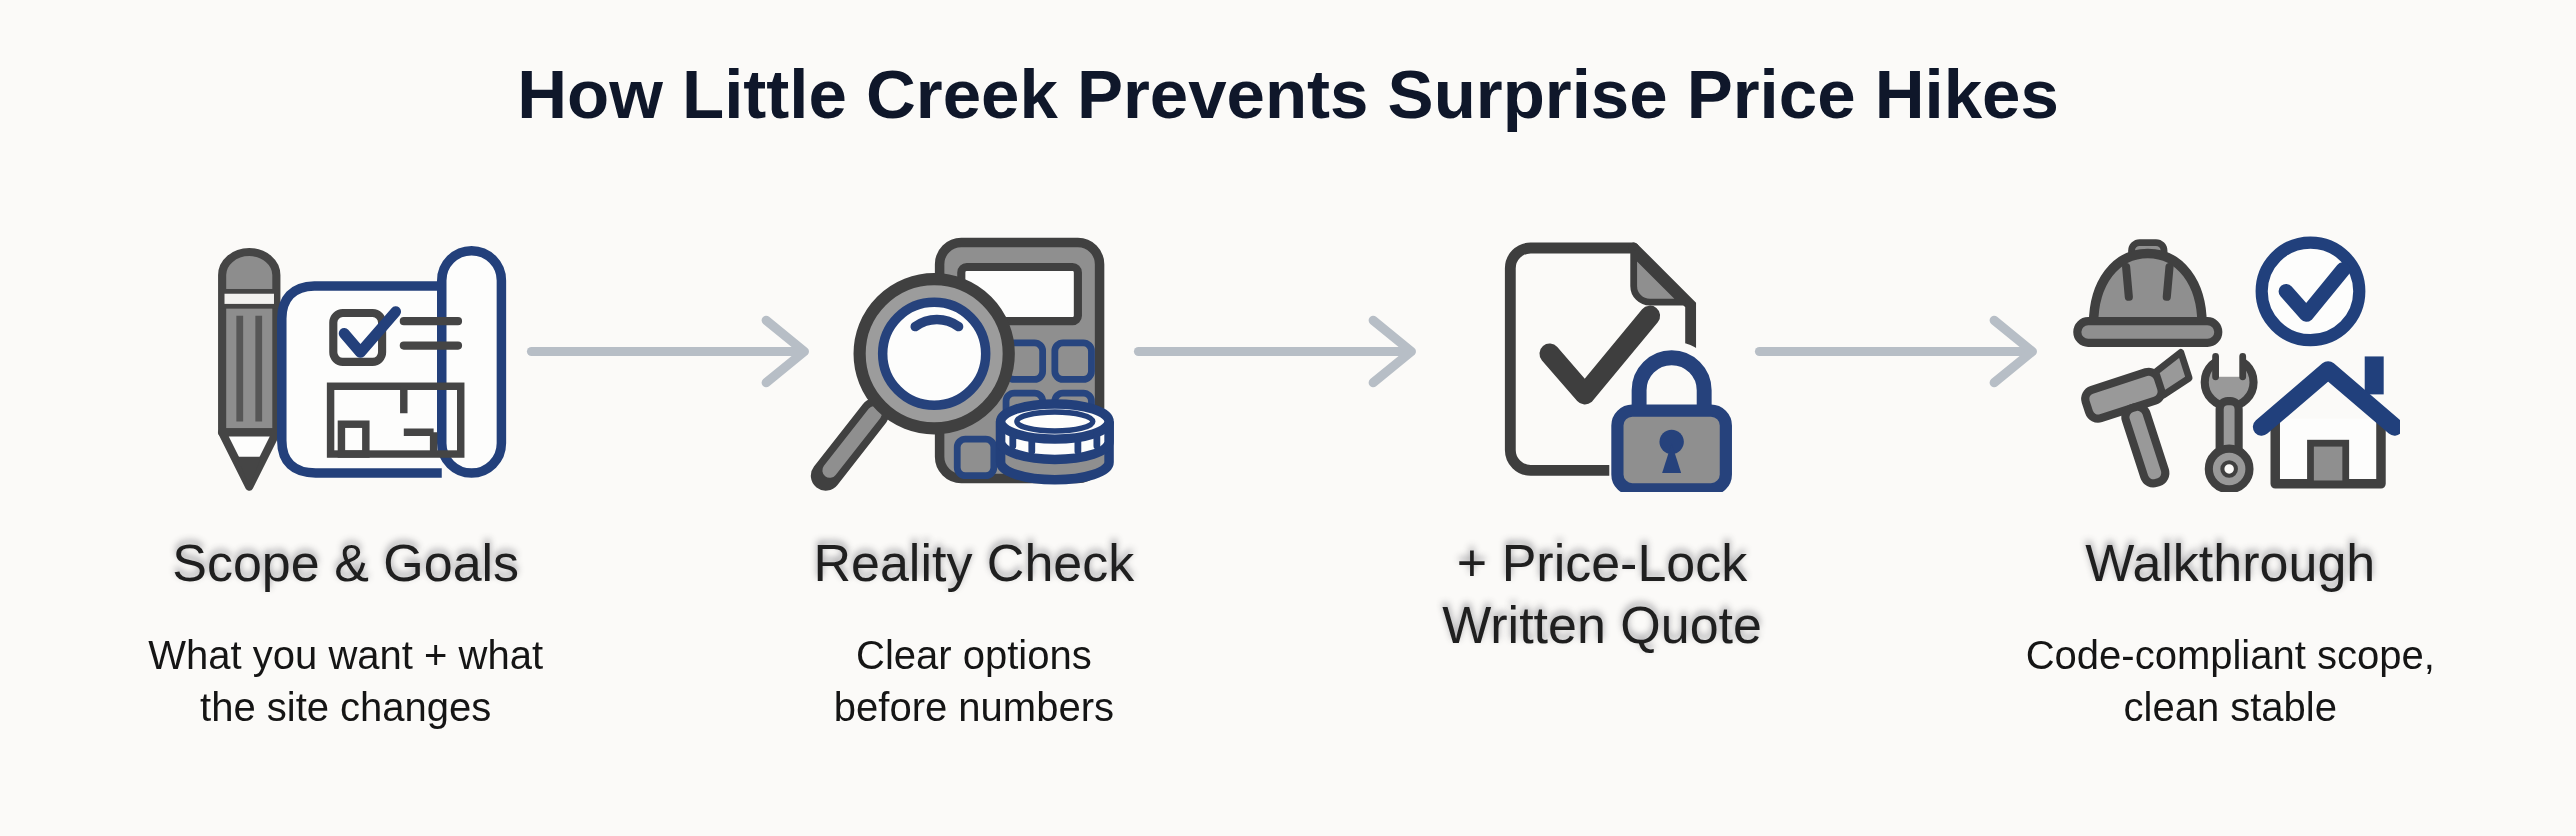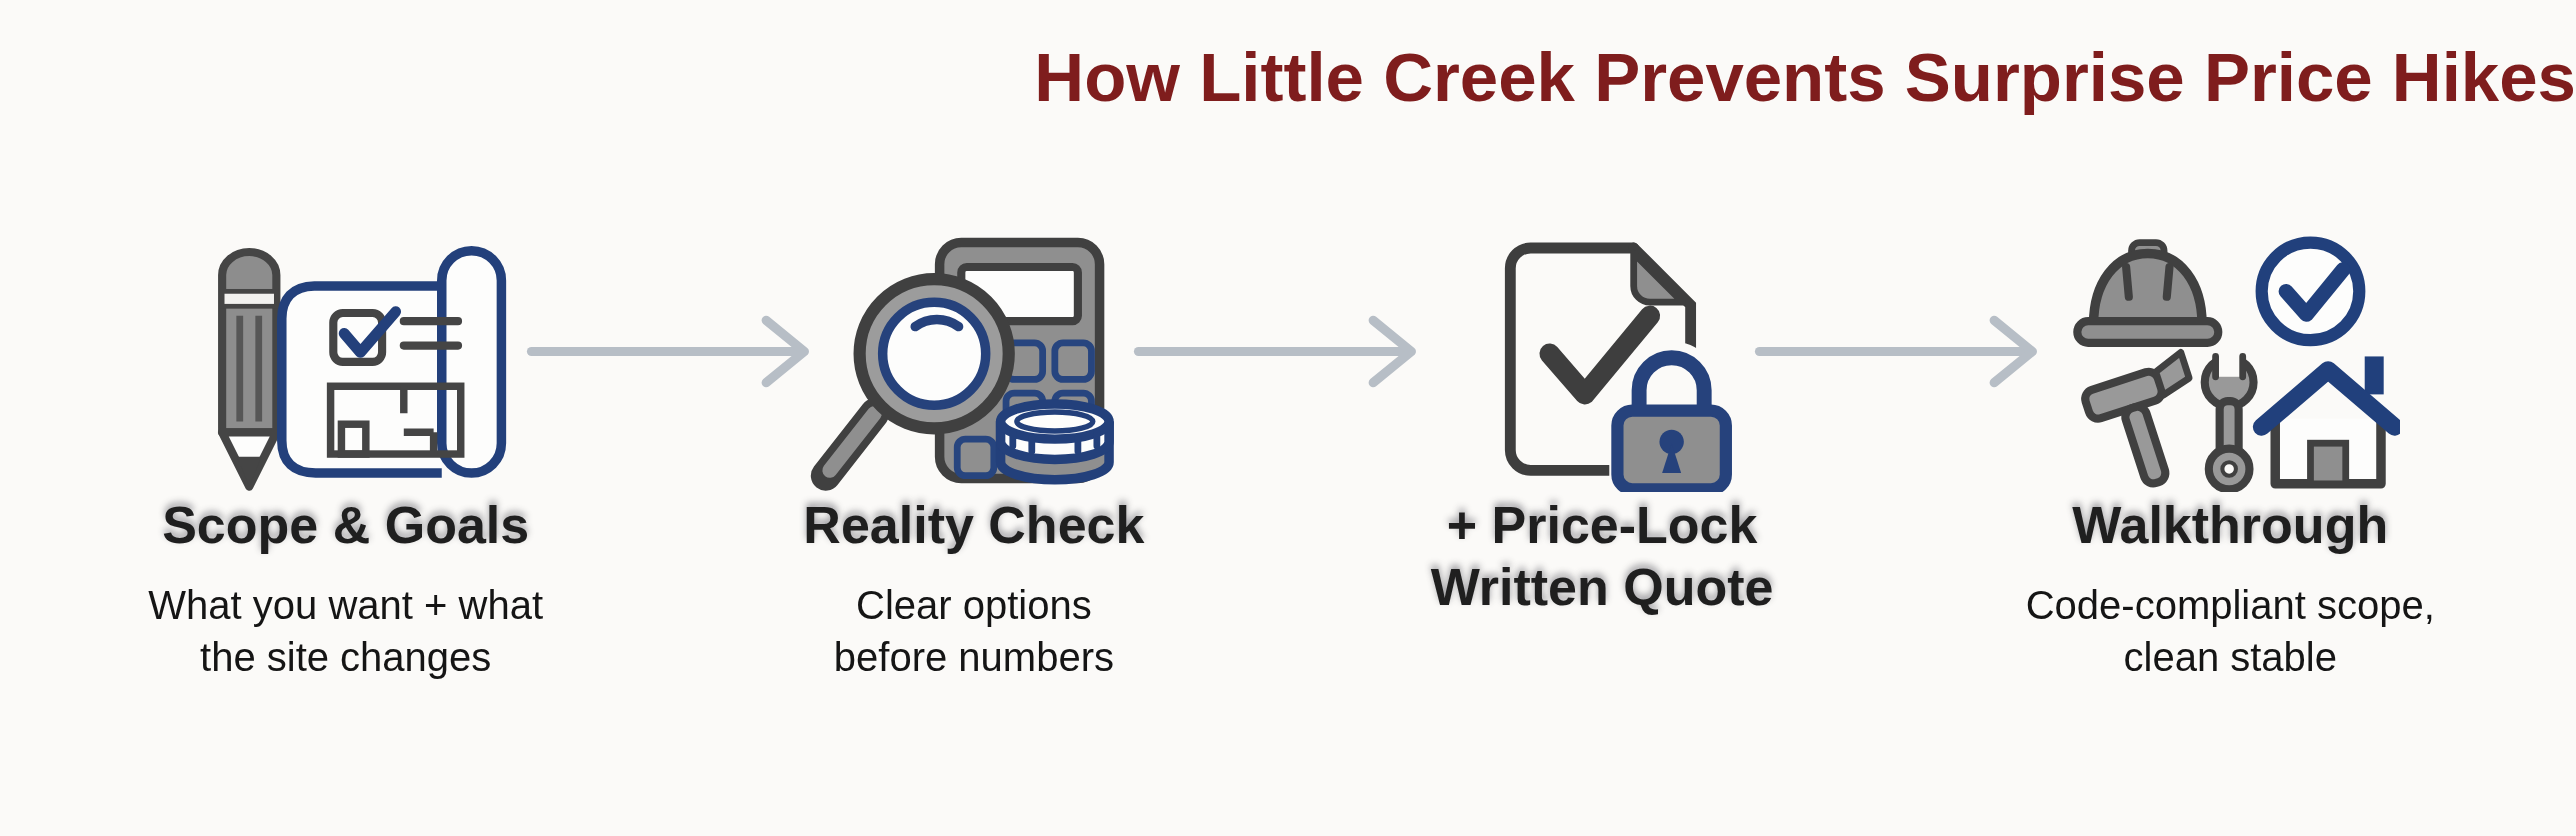--- a/index.html
+++ b/index.html
@@ -10,27 +10,27 @@
   }
   .canvas {
     position: relative;
     width: 2576px;
     height: 836px;
     background: #fbfaf8;
     overflow: hidden;
   }
   .title {
     position: absolute;
-    top: 38px;
+    top: 55px;
     left: 0;
     width: 100%;
-    text-align: right;
+    text-align: center;
     font-size: 69px;
     font-weight: bold;
-    color: #7f1d1d;
+    color: #0f172a;
     letter-spacing: 0px;
   }
   .steps {
     position: absolute;
     top: 226px;
     left: 0;
     width: 100%;
     display: flex;
     justify-content: space-evenly;
   }
@@ -41,29 +41,30 @@
     align-items: center;
   }
   .icon-wrap {
     height: 268px;
     display: flex;
     align-items: center;
     justify-content: center;
   }
   .icon-wrap svg { display: block; }
   .heading {
+    margin-top: 38px;
     font-size: 52px;
-    font-weight: bold;
+    font-weight: normal;
     color: #1f1f1f;
     text-align: center;
     line-height: 1.2;
     text-shadow: 0 -4.2px 7.8px rgba(45,45,55,0.45);
   }
   .desc {
-    margin-top: 24px;
+    margin-top: 36px;
     font-size: 40px;
     font-weight: 400;
     color: #151515;
     text-align: center;
     line-height: 1.28;
   }
   .arrow {
     position: absolute;
     top: 309px;
     width: 304px;

